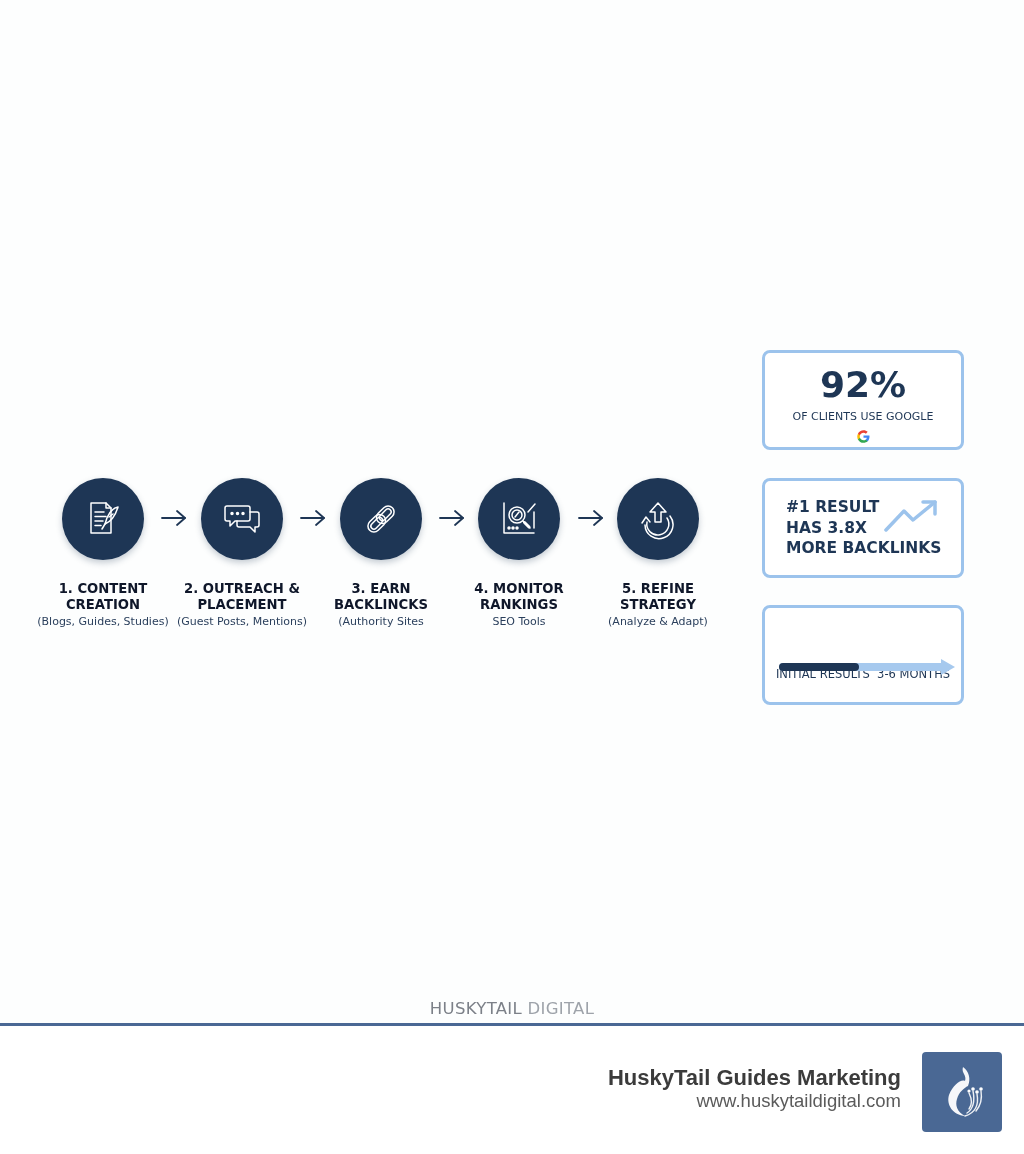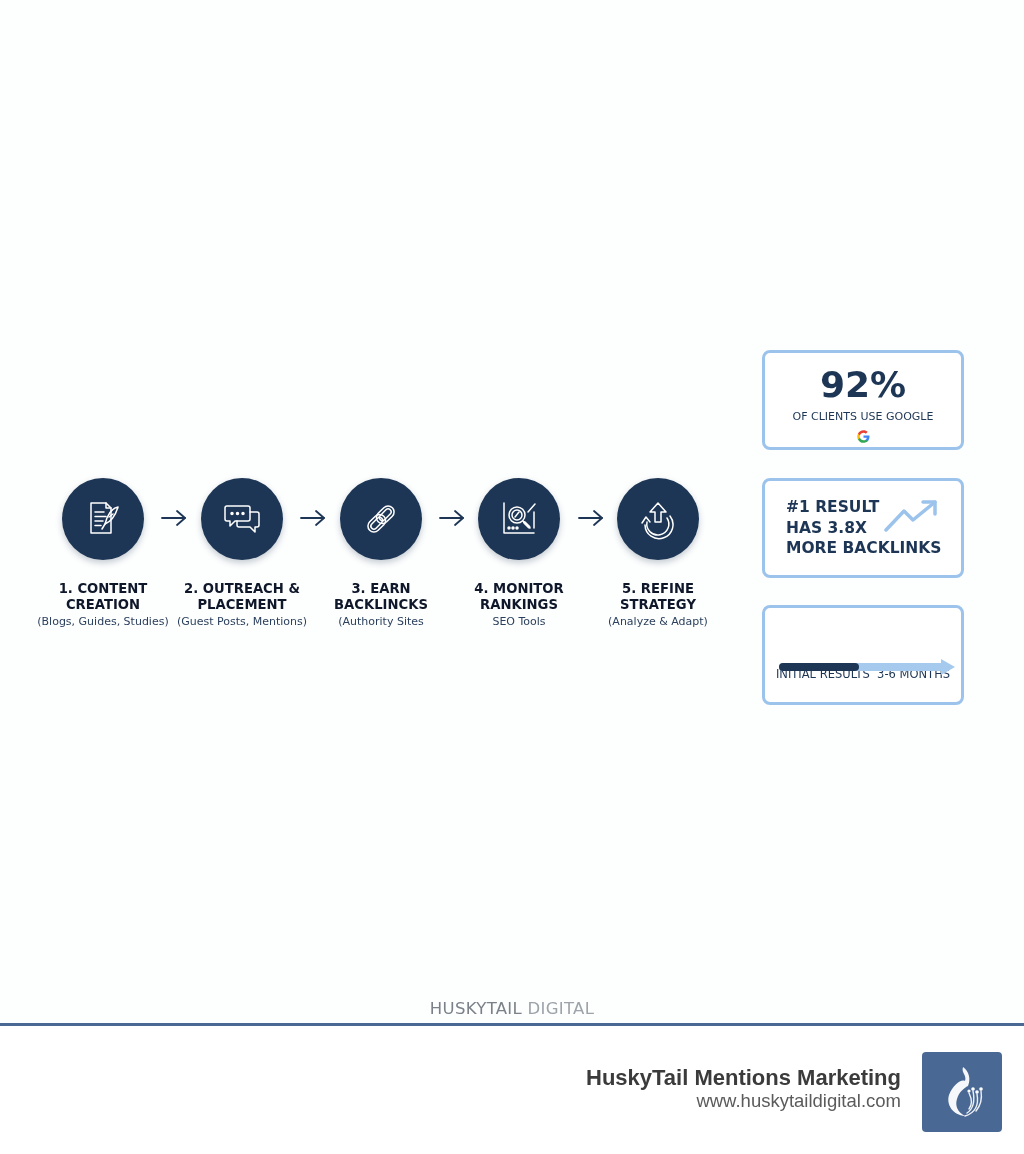--- a/index.html
+++ b/index.html
@@ -233,21 +233,21 @@
       <polygon points="162,0 176,8 162,16" fill="#a6c9ee"></polygon>
       <rect x="0" y="4" width="80" height="8" rx="4" fill="#1e3655"></rect>
     </svg>
   </div>
 
   <div class="wordmark"><span>HUSKYTAIL</span><span class="light"> DIGITAL</span></div>
 </div>
 
 <div class="divider"></div>
 
-<div class="footer-name">HuskyTail Mentions Marketing</div>
+<div class="footer-name">HuskyTail Guides Marketing</div>
 <div class="footer-url">www.huskytaildigital.com</div>
 
 <div class="logo-tile">
   <svg viewBox="0 0 62 62">
     <path d="M32 6 C30 12 36 14 34 20 C30 18 22 24 18 34 C15 44 22 54 34 55 C26 51 24 44 26 38 C28 31 33 27 37 25 C40 18 38 10 32 6 Z" fill="#ffffff" opacity="0.95"></path>
     <g fill="none" stroke="#ffffff" stroke-width="1.4" stroke-linecap="round" opacity="0.9">
       <path d="M34 55 C44 52 48 44 46 33"></path>
       <path d="M36 52 C42 48 44 40 42 30"></path>
       <path d="M38 48 C41 44 41 38 38 32"></path>
       <path d="M45 50 C50 44 51 36 50 30"></path>

